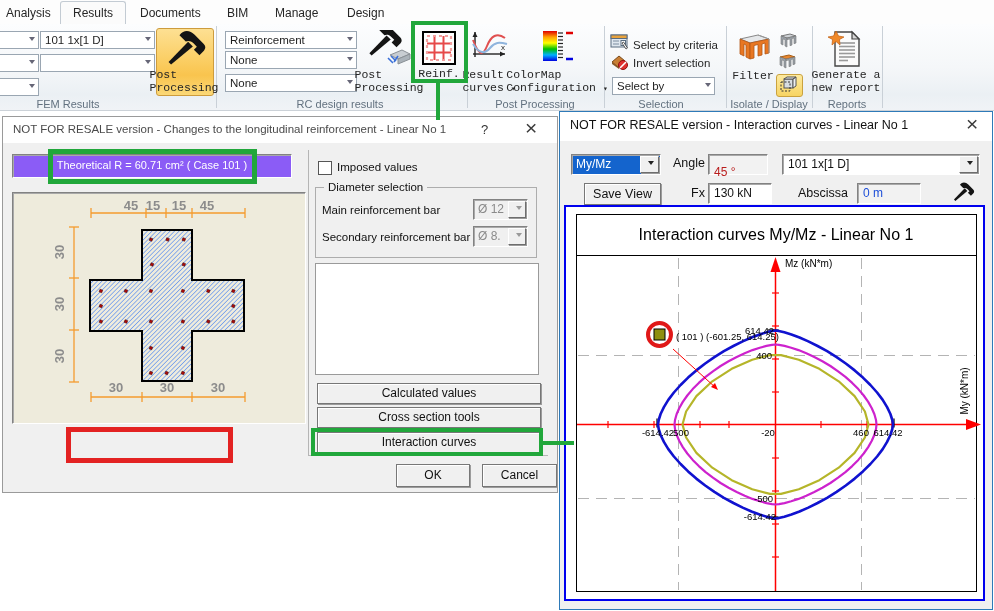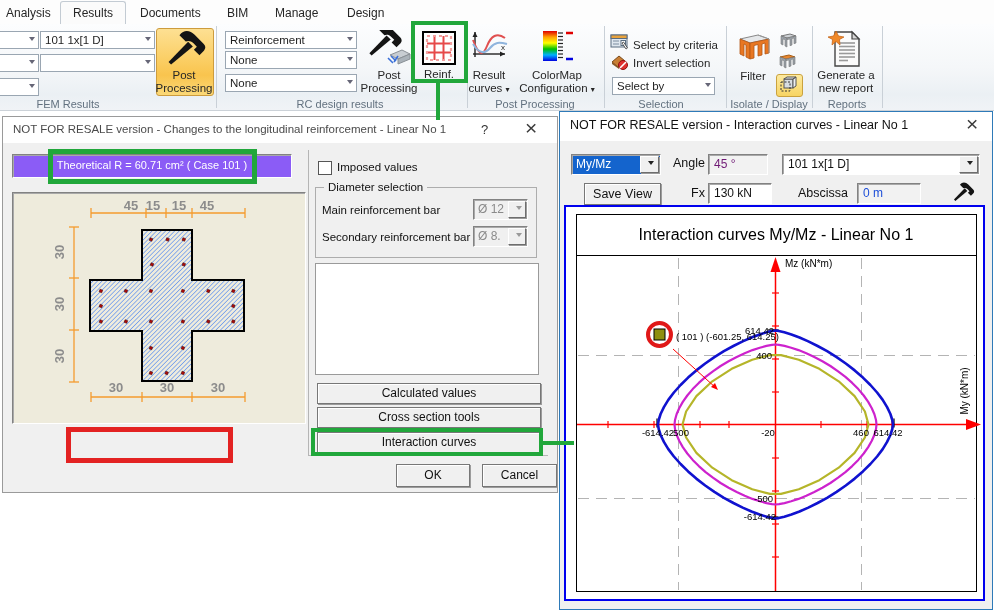--- a/index.html
+++ b/index.html
@@ -12,21 +12,21 @@
 .tab{position:absolute;top:2px;height:22px;line-height:22px;font-size:12px;color:#262626;}
 .tabactive{position:absolute;top:1px;height:23px;line-height:23px;font-size:12px;color:#262626;
   background:#fbfbfb;border:1px solid #c3cbd3;border-bottom:none;border-radius:3px 3px 0 0;text-align:center;}
 .ribbon{left:0;top:24px;width:994px;height:86px;
   background:linear-gradient(#fcfdfe,#f5f7f9 50%,#ebf0f4 82%,#f0f3f6);}
 .rsep{position:absolute;top:2px;width:1px;height:82px;background:#c9d0d7;}
 .glabel{position:absolute;top:74px;font-size:11px;color:#62717f;white-space:nowrap;transform:translateX(-50%);}
 .rcombo{position:absolute;height:16px;background:#fff;border:1px solid #9aa6b2;font-size:11.5px;color:#1e1e1e;}
 .rcombo .tx{position:absolute;left:4px;top:1px;line-height:14px;white-space:nowrap;}
 .arr{position:absolute;right:3px;top:5px;width:0;height:0;border-left:3.5px solid transparent;border-right:3.5px solid transparent;border-top:4px solid #667;}
-.btnlabel{position:absolute;font-size:11.5px;color:#262626;text-align:center;transform:translateX(-50%);white-space:nowrap;line-height:12.5px;}
+.btnlabel{position:absolute;font-size:11.5px;color:#262626;transform:translateX(-50%);white-space:nowrap;line-height:12.5px;font-family:Liberation Mono, monospace;}
 .ribbonline{left:0;top:110px;width:994px;height:1px;background:#ccd2d8;}
 
 .dlg1{left:2px;top:116px;width:554px;height:375px;background:#f0f0f0;border:1px solid #9a9a9a;}
 .dlg2{left:559px;top:111px;width:432px;height:497px;background:#f0f0f0;border:1px solid #2e7ab8;}
 .titlebar{position:absolute;left:0;top:0;width:100%;height:26px;background:#fff;font-size:12.5px;color:#111;}
 .dlg1 .titletx{font-size:11.5px;color:#4a4a4a;}
 .titletx{position:absolute;left:10px;top:6px;white-space:nowrap;}
 .sunken{border-top:1px solid #828282;border-left:1px solid #828282;border-bottom:1px solid #fff;border-right:1px solid #fff;box-shadow:inset 1px 1px 0 #a9a9a9;}
 .raised{background:#f0f0f0;border-top:1px solid #fff;border-left:1px solid #fff;border-bottom:1px solid #6e6e6e;border-right:1px solid #6e6e6e;box-shadow:1px 1px 0 #9c9c9c;}
 .btn3d{background:#f0f0f0;border:1px solid #777;box-shadow:1px 1px 0 #9c9c9c, inset 1px 1px 0 #fff;font-size:12px;color:#111;text-align:center;}
@@ -330,21 +330,21 @@
       <span style="position:absolute;left:406px;top:0px;font-size:21px;color:#3a3a3a;font-weight:400;">×</span>
     </div>
 
     <div class="abs sunken" style="left:11px;top:42px;width:88px;height:19px;background:#1464cd;">
       <span style="position:absolute;left:4px;top:2px;font-size:12px;color:#fff;">My/Mz</span>
       <span class="abs raised" style="right:1px;top:1px;width:17px;height:15px;"></span>
       <span class="arr" style="right:6px;top:6px;border-top-color:#222;"></span>
     </div>
     <div class="abs" style="left:113px;top:44px;font-size:12.5px;color:#111;">Angle</div>
     <div class="abs sunken" style="left:148px;top:42px;width:58px;height:19px;background:#f2f2f2;">
-      <span style="position:absolute;left:5px;top:2px;font-size:12px;color:#701a75;">45 °</span>
+      <span style="position:absolute;left:5px;top:10px;font-size:12px;color:#b91c1c;">45 °</span>
       </div>
     <div class="abs sunken" style="left:222px;top:42px;width:196px;height:19px;background:#fff;">
       <span style="position:absolute;left:5px;top:2px;font-size:12px;color:#111;">101 1x[1 D]</span>
       <span class="abs raised" style="right:1px;top:1px;width:17px;height:15px;"></span>
       <span class="arr" style="right:6px;top:6px;border-top-color:#222;"></span>
     </div>
 
     <div class="abs btn3d" style="left:24px;top:71px;width:75px;height:20px;line-height:20px;font-size:12.5px;">Save View</div>
     <div class="abs" style="left:131px;top:74px;font-size:12.5px;color:#111;">Fx</div>
     <div class="abs sunken" style="left:148px;top:71px;width:62px;height:19px;background:#fff;">

